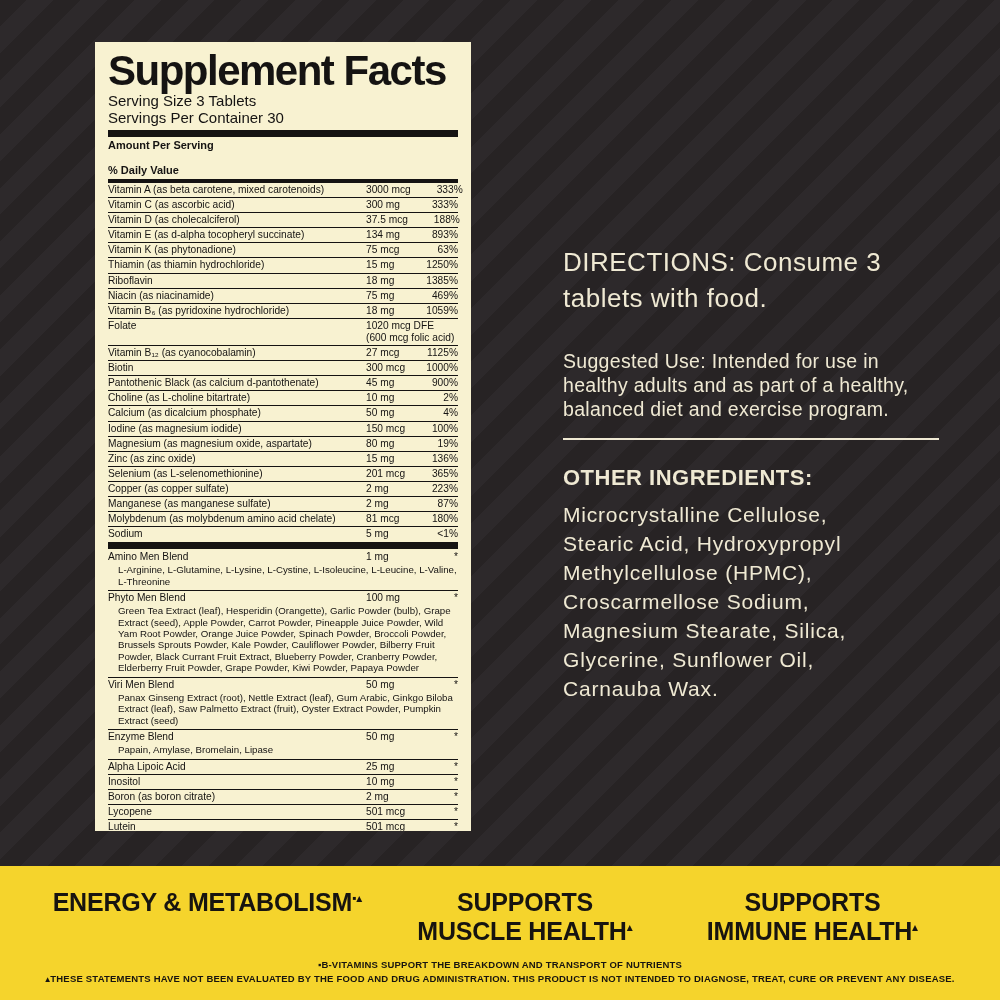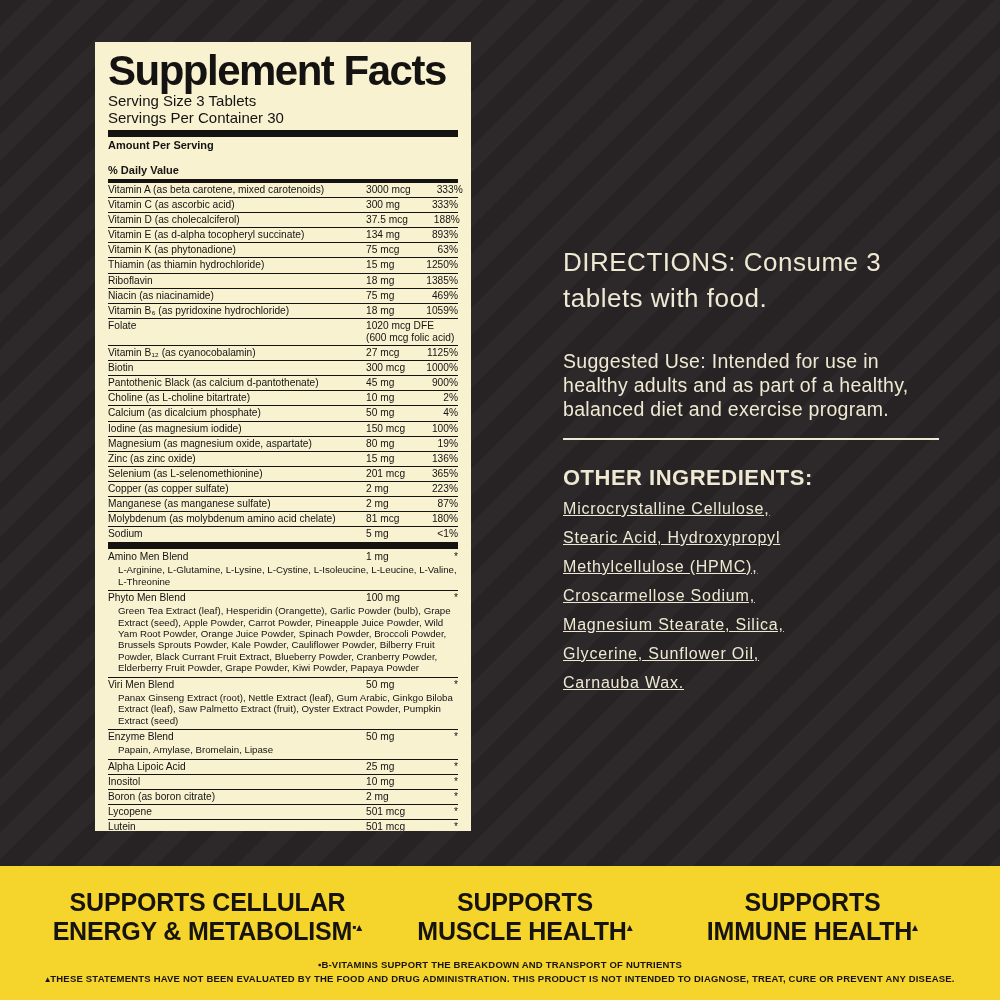--- a/index.html
+++ b/index.html
@@ -39,21 +39,21 @@
   .sf-amt2{font-size:10.2px;line-height:12.6px;}
   .sf-dv{width:52px;flex:none;text-align:right;font-size:10.2px;line-height:12.6px;}
   .sf-sub{font-size:9.7px;line-height:11.4px;padding:0 0 3px 10px;}
 
   
   .right-panel{position:absolute;left:563px;top:244px;width:392px;color:var(--light-text);}
   .directions{font-size:26px;line-height:36px;letter-spacing:.5px;white-space:pre-line;}
   .suggested{font-size:19.5px;line-height:24px;letter-spacing:.3px;white-space:pre-line;margin-top:33px;}
   .divider{height:2px;background:var(--light-text);width:376px;margin-top:17px;}
   .oi-heading{font-size:22px;font-weight:bold;letter-spacing:.5px;margin-top:25px;}
-  .oi-text{font-size:16px;line-height:29px;letter-spacing:.8px;white-space:pre-line;margin-top:3px;text-decoration:underline;}
+  .oi-text{font-size:21px;line-height:29px;letter-spacing:.8px;white-space:pre-line;margin-top:9px;}
 
   
   .banner{position:absolute;left:0;top:866px;width:1000px;height:134px;background:var(--yellow);color:#171410;}
   .claim{position:absolute;top:22px;text-align:center;font-weight:bold;}
   .claim .l1,.claim .l2{font-size:25px;line-height:29px;letter-spacing:-.2px;}
   .claim .marks{font-size:12px;position:relative;top:-9px;letter-spacing:0;}
   .c1{left:30px;width:355px;}
   .c2{left:390px;width:270px;}
   .c3{left:675px;width:275px;}
   .fn{position:absolute;left:0;width:1000px;text-align:center;font-weight:bold;}
@@ -334,21 +334,20 @@
 Methylcellulose (HPMC),
 Croscarmellose Sodium,
 Magnesium Stearate, Silica,
 Glycerine, Sunflower Oil,
 Carnauba Wax.</div>
 </div>
 
 <div class="banner">
   <div id="claims">
       <div class="claim c1">
-        <div class="l1">SUPPORTS CELLULAR</div>
         <div class="l2">ENERGY &amp; METABOLISM<span class="marks">▪▴</span></div>
       </div>
       <div class="claim c2">
         <div class="l1">SUPPORTS</div>
         <div class="l2">MUSCLE HEALTH<span class="marks">▴</span></div>
       </div>
       <div class="claim c3">
         <div class="l1">SUPPORTS</div>
         <div class="l2">IMMUNE HEALTH<span class="marks">▴</span></div>
       </div>

